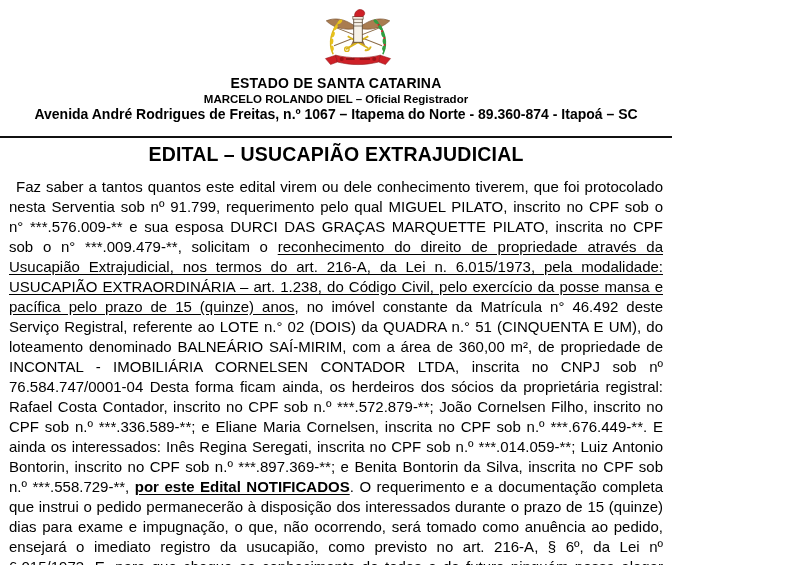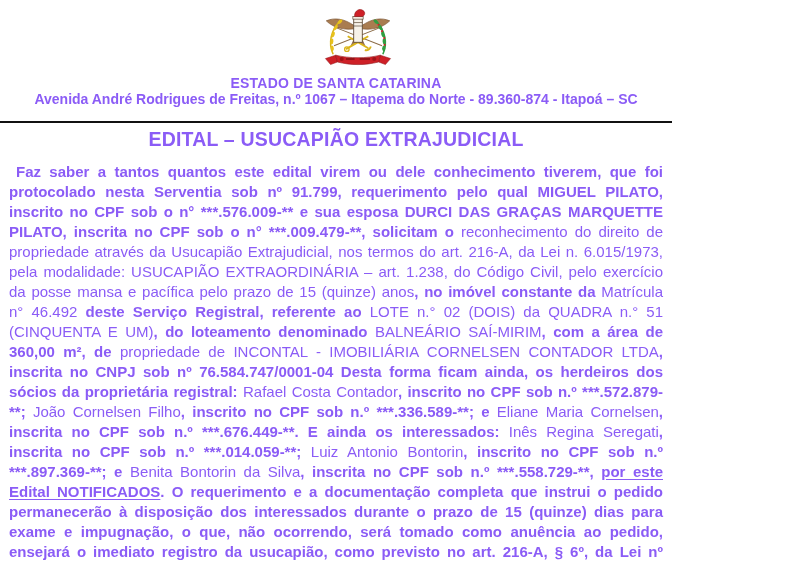--- a/index.html
+++ b/index.html
@@ -3,21 +3,21 @@
 <meta charset="utf-8">
 <style>
   * { margin: 0; padding: 0; box-sizing: border-box; }
   html, body { background: #ffffff; }
   .page {
     position: relative;
     width: 672px;
     height: 565px;
     overflow: hidden;
     background: #ffffff;
-    color: #8b5cf6;
+    color: #000000;
     font-family: "Liberation Sans", sans-serif;
   }
   .header { text-align: center; }
   .emblem-wrap {
     padding-top: 8px;
     height: 68px;
     display: flex;
     justify-content: center;
   }
   .emblem-wrap svg { transform: translateX(22px); }
@@ -41,23 +41,23 @@
   }
   .edital-paragraph {
     margin-top: 11px;
     padding: 0 9px;
     font-size: 15px;
     line-height: 20px;
     text-align: justify;
     text-indent: 7px;
     word-spacing: .5px;
   }
-  .seg-normal { font-weight: bold; }
+  .seg-normal { font-weight: normal; }
   .seg-bold { font-weight: normal; }
-  .seg-underline { text-underline-offset: 2px; }
+  .seg-underline { text-decoration: underline; text-underline-offset: 2px; }
   .seg-bold-underline { font-weight: bold; text-decoration: underline; text-underline-offset: 2px; }
 </style>
 </head>
 <body>
 
 <div class="page">
 
   <div class="header">
 
     <div class="emblem-wrap">
@@ -104,20 +104,21 @@
         <path d="M76,55 L88,59 L82,66 L74,63 Z" fill="#ce2027" stroke="#8e1418" stroke-width="0.6"></path>
         <path d="M24,55 C40,59 60,59 76,55 L74,63 C58,67 42,67 26,63 Z" fill="#ce2027" stroke="#8e1418" stroke-width="0.7"></path>
         <circle cx="31" cy="59.5" r="2.4" fill="#a01318"></circle>
         <circle cx="69" cy="59.5" r="2.4" fill="#a01318"></circle>
         <rect x="36" y="58.7" width="10" height="1.6" fill="#7c1013"></rect>
         <rect x="52" y="58.7" width="12" height="1.6" fill="#7c1013"></rect>
       </svg>
     </div>
 
     <div class="org-line1">ESTADO DE SANTA CATARINA</div>
+    <div class="registrar">MARCELO ROLANDO DIEL – Oficial Registrador</div>
     <div class="address">Avenida André Rodrigues de Freitas, n.º 1067 – Itapema do Norte - 89.360-874 - Itapoá – SC</div>
   </div>
 
   <div class="divider"></div>
 
   <div class="doc-title">EDITAL – USUCAPIÃO EXTRAJUDICIAL</div>
 
   <p class="edital-paragraph"><span class="seg-normal">Faz saber a tantos quantos este edital virem ou dele conhecimento tiverem, que foi protocolado nesta Serventia sob nº 91.799, requerimento pelo qual MIGUEL PILATO, inscrito no CPF sob o n° ***.576.009-** e sua esposa DURCI DAS GRAÇAS MARQUETTE PILATO, inscrita no CPF sob o n° ***.009.479-**, solicitam o </span><span class="seg-underline">reconhecimento do direito de propriedade através da Usucapião Extrajudicial, nos termos do art. 216-A, da Lei n. 6.015/1973, pela modalidade: USUCAPIÃO EXTRAORDINÁRIA – art. 1.238, do Código Civil, pelo exercício da posse mansa e pacífica pelo prazo de 15 (quinze) anos</span><span class="seg-normal">, no imóvel constante da </span><span class="seg-bold">Matrícula n° 46.492</span><span class="seg-normal"> deste Serviço Registral, referente ao </span><span class="seg-bold">LOTE n.° 02 (DOIS) da QUADRA n.° 51 (CINQUENTA E UM)</span><span class="seg-normal">, do loteamento denominado </span><span class="seg-bold">BALNEÁRIO SAÍ-MIRIM</span><span class="seg-normal">, com a área de 360,00 m², de </span><span class="seg-bold">propriedade de INCONTAL - IMOBILIÁRIA CORNELSEN CONTADOR LTDA</span><span class="seg-normal">, inscrita no CNPJ sob nº 76.584.747/0001-04 Desta forma ficam ainda, os herdeiros dos sócios da proprietária registral: </span><span class="seg-bold">Rafael Costa Contador</span><span class="seg-normal">, inscrito no CPF sob n.º ***.572.879-**; </span><span class="seg-bold">João Cornelsen Filho</span><span class="seg-normal">, inscrito no CPF sob n.º ***.336.589-**; e </span><span class="seg-bold">Eliane Maria Cornelsen</span><span class="seg-normal">, inscrita no CPF sob n.º ***.676.449-**. E ainda os interessados: </span><span class="seg-bold">Inês Regina Seregati</span><span class="seg-normal">, inscrita no CPF sob n.º ***.014.059-**; </span><span class="seg-bold">Luiz Antonio Bontorin</span><span class="seg-normal">, inscrito no CPF sob n.º ***.897.369-**; e </span><span class="seg-bold">Benita Bontorin da Silva</span><span class="seg-normal">, inscrita no CPF sob n.º ***.558.729-**, </span><span class="seg-bold-underline">por este Edital NOTIFICADOS</span><span class="seg-normal">. O requerimento e a documentação completa que instrui o pedido permanecerão à disposição dos interessados durante o prazo de 15 (quinze) dias para exame e impugnação, o que, não ocorrendo, será tomado como anuência ao pedido, ensejará o imediato registro da usucapião, como previsto no art. 216-A, § 6º, da Lei nº 6.015/1973. E, para que chegue ao conhecimento de todos e de futuro ninguém possa alegar desconhecimento, expede-se o presente edital, para a ciência dos</span></p>
 
 </div>

